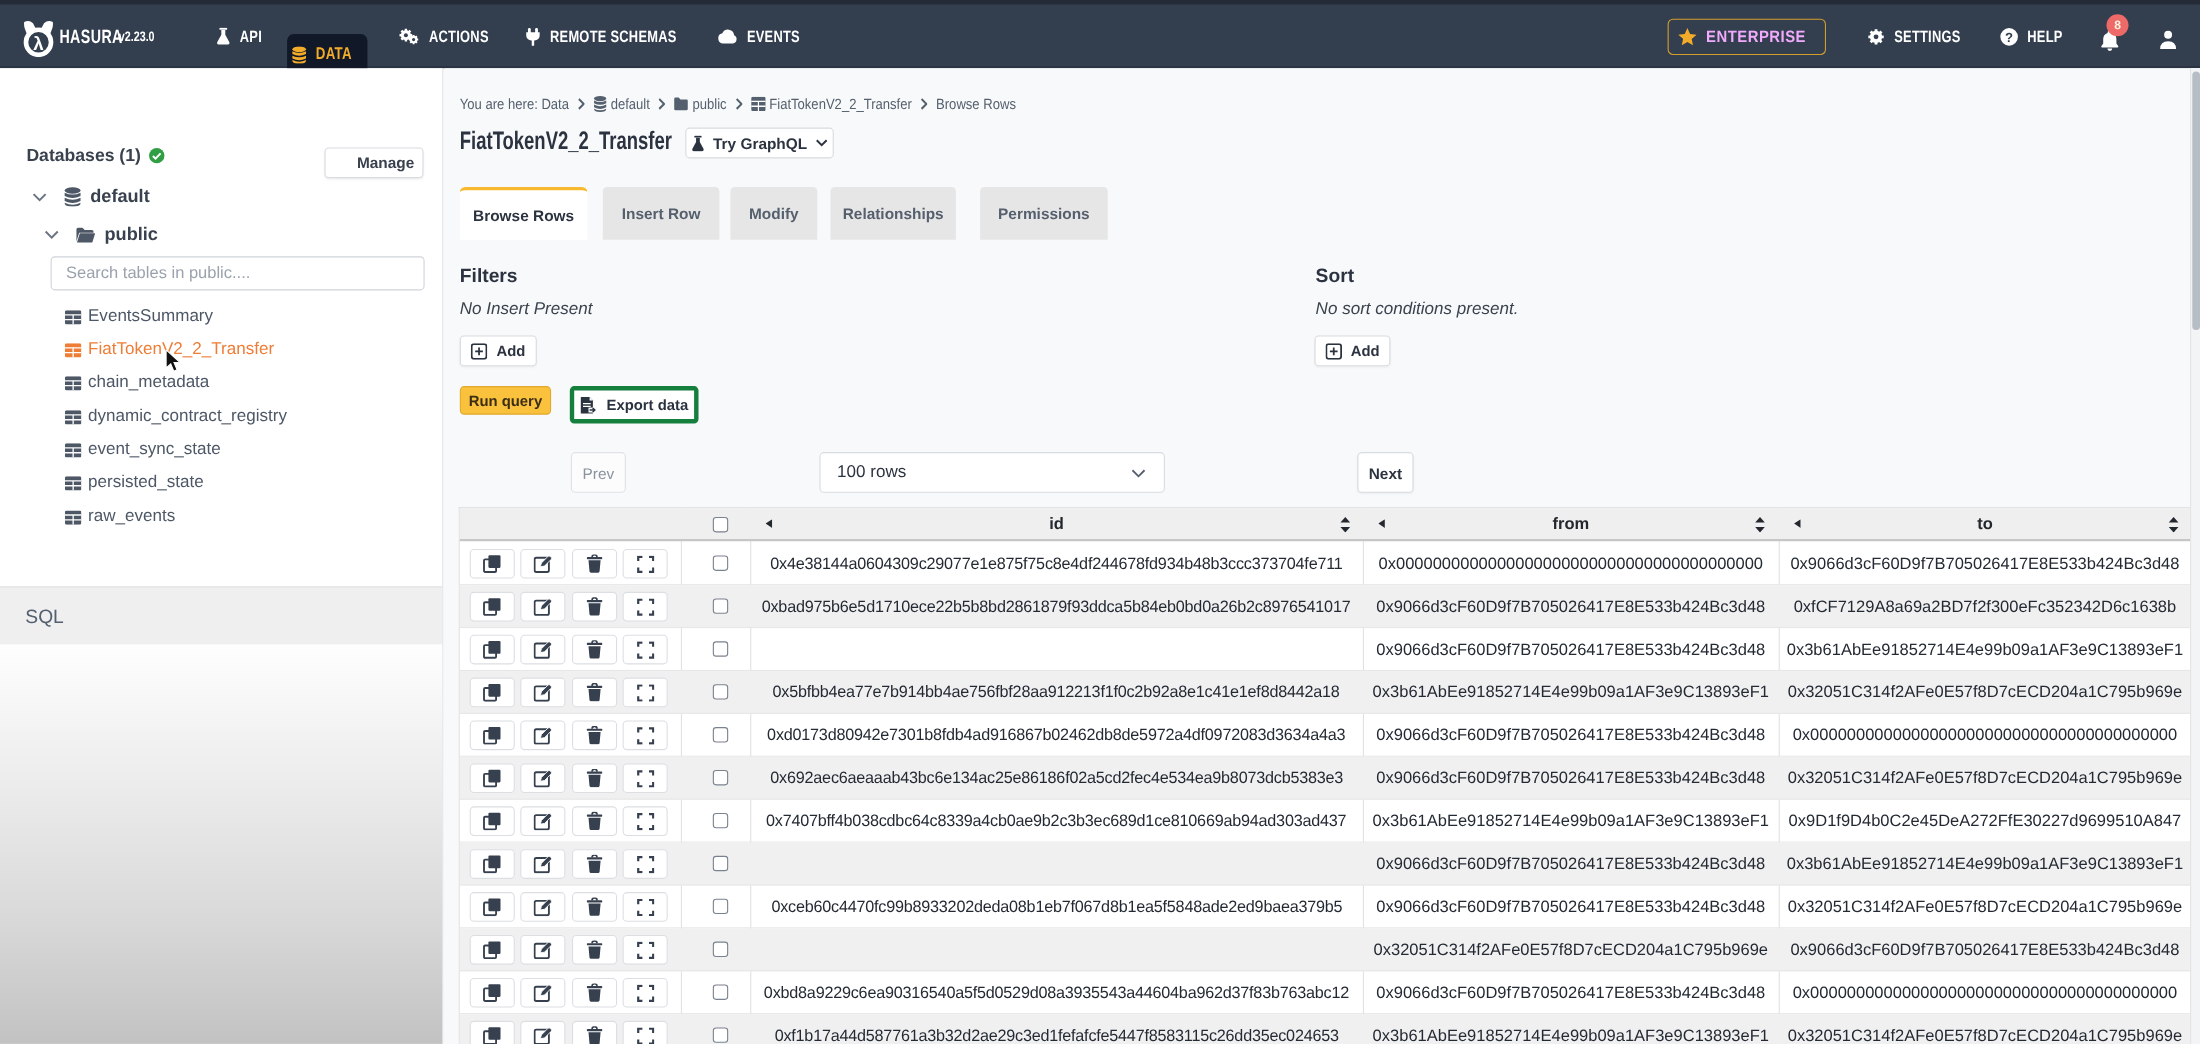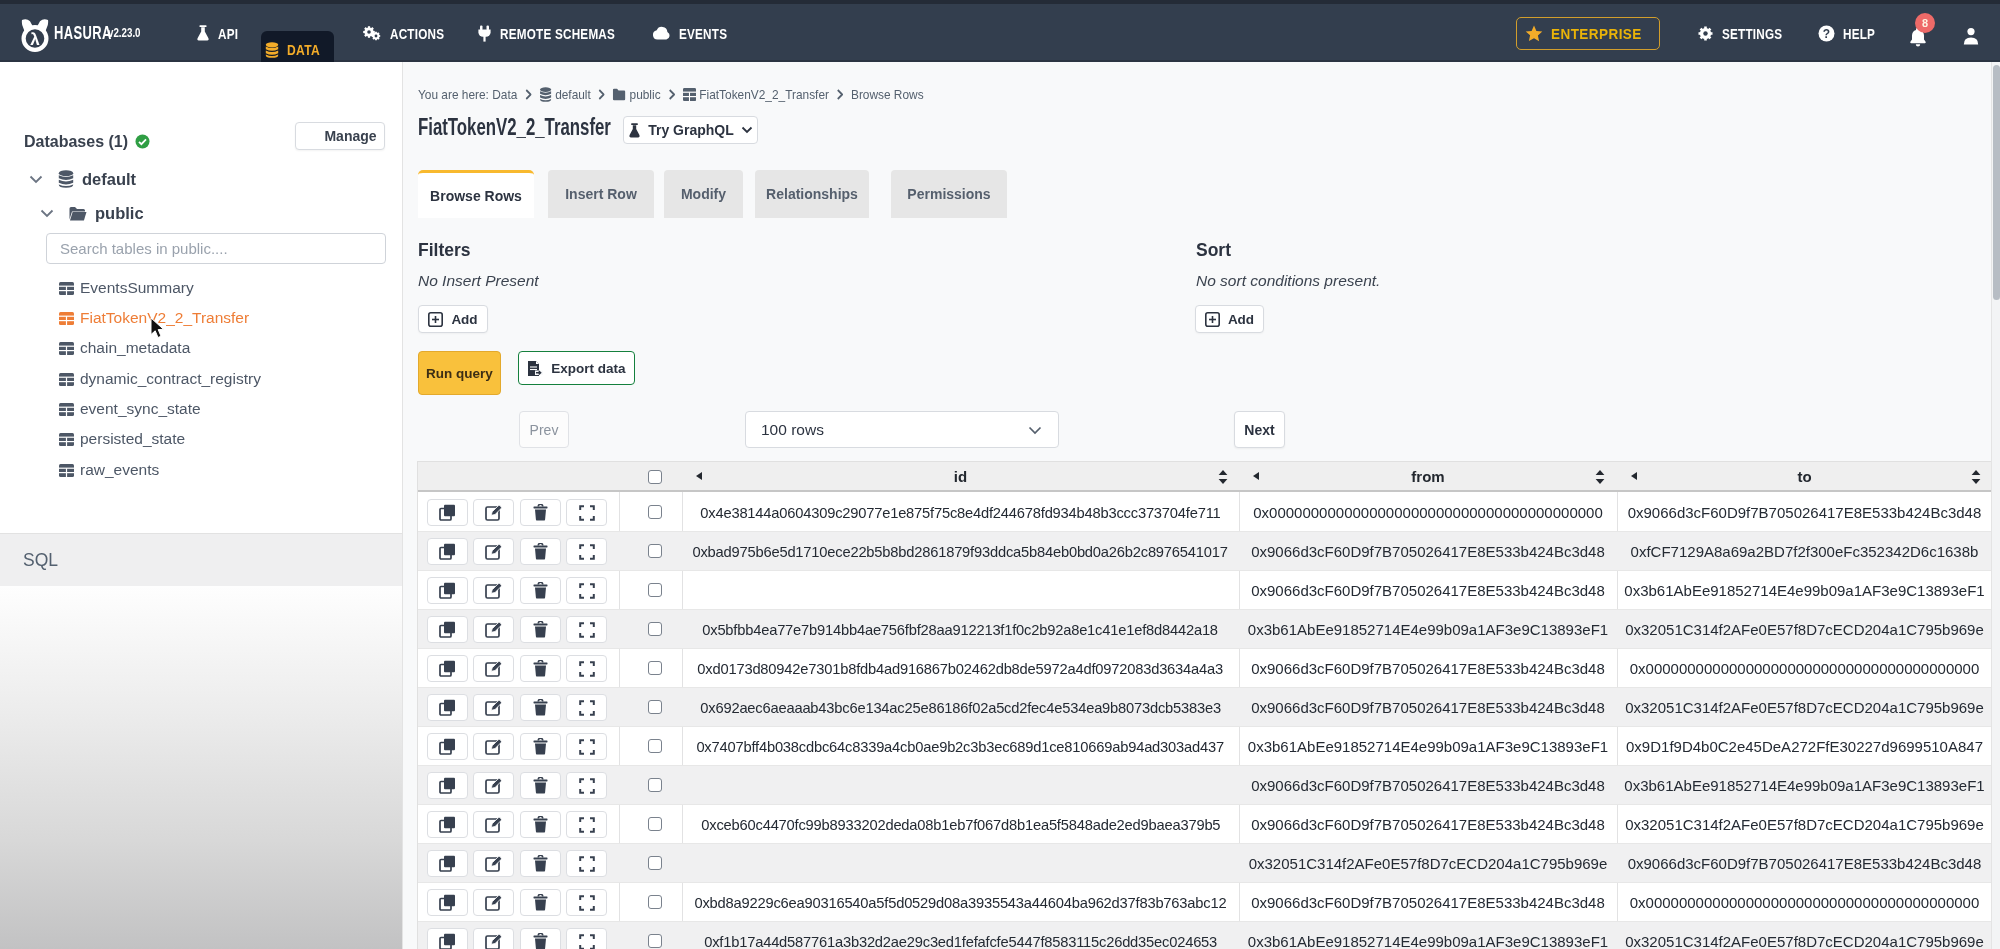--- a/index.html
+++ b/index.html
@@ -7,47 +7,47 @@
 #page { position:relative; width:2000px; height:949px; background:#f8f9fa; overflow:hidden; }
 .abs { position:absolute; }
 
 
 #nav { position:absolute; left:0; top:0; width:2000px; height:62px; background:#333e4e; }
 #nav .topstrip { position:absolute; left:0; top:0; width:100%; height:4px; background:#242b37; }
 #nav .botline { position:absolute; left:0; bottom:0; width:100%; height:2px; background:#2b3442; }
 .navitem { position:absolute; top:2px; height:62px; display:flex; align-items:center; color:#fff; font-weight:bold; font-size:15px; letter-spacing:0.3px; gap:8px; }
 .nt { display:inline-block; transform:scaleX(0.78); transform-origin:left center; white-space:nowrap; }
 .datapill { position:absolute; left:261px; top:15px; width:73px; height:38px; background:#111928; border-radius:6px; display:flex; align-items:center; justify-content:center; gap:8px; color:#f3ac29; font-weight:bold; font-size:15.5px; letter-spacing:0.4px;margin-top:16px; }
-#entbtn { position:absolute; left:1516px; top:17px; width:144px; height:33px; border:1.5px solid #d29e2c; border-radius:5px; display:flex; align-items:center; justify-content:center; gap:8px; color:#eab308; font-weight:bold; font-size:15px; letter-spacing:0.5px; }
+#entbtn { position:absolute; left:1516px; top:17px; width:144px; height:33px; border:1.5px solid #d29e2c; border-radius:5px; display:flex; align-items:center; justify-content:center; gap:8px; color:#f0abfc; font-weight:bold; font-size:15px; letter-spacing:0.5px; }
 
 
 #sidebar { position:absolute; left:0; top:62px; width:403px; height:887px; background:#fff; border-right:1px solid #e3e3e3; }
 .dm { position:absolute; left:0; top:0; width:100%; height:56px; background:#fbf1d8; display:flex; align-items:center; padding-left:22px; color:#4f5a68; font-weight:bold; font-size:17px; }
 .sqlsec { position:absolute; left:0; top:471px; width:100%; height:53px; background:#efeff0; border-top:1px solid #e2e2e2; display:flex; align-items:center; padding-left:23px; color:#53606f; font-size:17.5px; }
 .grad { position:absolute; left:0; top:524px; width:100%; height:363px; background:linear-gradient(180deg,#fefefe 0%,#ececec 35%,#d8d8d8 70%,#c2c2c3 100%); }
 .dbrow { position:absolute; left:24px; top:66px; color:#39414e; font-weight:bold; font-size:16px; display:flex; align-items:center; gap:7px; height:27px; }
-.managebtn { position:absolute; left:295px; top:60px; width:90px; height:28px; background:#fff; border:1px solid #d8dbe0; border-radius:4px; box-shadow:0 1px 2px rgba(0,0,0,0.05); display:flex; align-items:center; justify-content:center; color:#39414e; font-weight:bold; font-size:14px;padding-left:21px; }
+.managebtn { position:absolute; left:295px; top:72px; width:90px; height:28px; background:#fff; border:1px solid #d8dbe0; border-radius:4px; box-shadow:0 1px 2px rgba(0,0,0,0.05); display:flex; align-items:center; justify-content:center; color:#39414e; font-weight:bold; font-size:14px;padding-left:21px; }
 .treerow { position:absolute; display:flex; align-items:center; color:#39414e; font-weight:bold; font-size:16.5px; }
 .search { position:absolute; left:46px; top:171px; width:340px; height:31px; background:#fff; border:1px solid #cfd3d9; border-radius:4px; display:flex; align-items:center; padding-left:13px; color:#9aa2ad; font-size:15px; }
 .titem { position:absolute; left:59px; height:22px; display:flex; align-items:center; gap:6px; color:#4d5766; font-size:15.5px; }
 .titem.active { color:#ee7d36; }
 
 
 #main { position:absolute; left:404px; top:62px; width:1596px; height:887px; background:#f8f9fa; }
 .crumb { position:absolute; left:14px; top:23px; height:18px; display:flex; align-items:center; gap:9px; color:#54606e; font-size:13.5px; transform:scaleX(0.88); transform-origin:left center; white-space:nowrap; }
 .crumb svg { flex:none; }
 .title { position:absolute; left:14px; top:52px; color:#2c3340; font-weight:bold; font-size:23px; letter-spacing:0px; transform:scaleX(0.73); transform-origin:left center; }
 .trygql { position:absolute; left:219px; top:54px; width:135px; height:28px; background:#fff; border:1px solid #d8dbe0; border-radius:4px; display:flex; align-items:center; justify-content:center; gap:7px; color:#2c3340; font-weight:bold; font-size:14px; }
 .tab { position:absolute; top:108px; height:48px; display:flex; align-items:center; justify-content:center; font-size:14px; font-weight:bold; color:#555f6d; background:#e6e6e6; border-radius:4px 4px 0 0; }
 .tab.active { background:#fff; color:#2c3340; border-top:3.5px solid #f8b92e; border-radius:5px 5px 0 0; }
 .h2 { position:absolute; top:178px; color:#2c3340; font-weight:bold; font-size:17.5px; }
 .ital { position:absolute; top:210px; color:#3b434f; font-style:italic; font-size:15.5px; }
 .addbtn { position:absolute; top:243px; height:28px; background:#fff; border:1px solid #d8dbe0; border-radius:4px; box-shadow:0 1px 2px rgba(0,0,0,0.04); display:flex; align-items:center; justify-content:center; gap:8px; color:#2c3340; font-weight:bold; font-size:13.5px; }
-.runq { position:absolute; left:14px; top:289px; width:83px; height:44px; background:#f9c13c; border:1px solid #e3a92c; border-radius:4px; display:flex; align-items:center; justify-content:center; color:#3c2e15; font-weight:bold; font-size:13.5px; }
-.expbtn { position:absolute; left:114px; top:289px; width:117px; height:34px; background:#fff; border:1px solid #15803d; border-radius:4px; display:flex; align-items:center; justify-content:center; gap:8px; color:#2c3340; font-weight:bold; font-size:13.5px; }
+.runq { position:absolute; left:14px; top:289px; width:83px; height:26px; background:#f9c13c; border:1px solid #e3a92c; border-radius:4px; display:flex; align-items:center; justify-content:center; color:#3c2e15; font-weight:bold; font-size:13.5px; }
+.expbtn { position:absolute; left:114px; top:289px; width:117px; height:34px; background:#fff; border:4px solid #15803d; border-radius:4px; display:flex; align-items:center; justify-content:center; gap:8px; color:#2c3340; font-weight:bold; font-size:13.5px; }
 .prevbtn { position:absolute; left:115px; top:349px; width:50px; height:37px; background:#fcfcfc; border:1px solid #e0e2e6; border-radius:4px; display:flex; align-items:center; justify-content:center; color:#8b939e; font-size:14px; }
 .rowsel { position:absolute; left:341px; top:349px; width:314px; height:37px; background:#fff; border:1px solid #d8dbe0; border-radius:4px; display:flex; align-items:center; padding-left:15px; color:#2c3340; font-size:15.5px; }
 .nextbtn { position:absolute; left:830px; top:349px; width:51px; height:37px; background:#fff; border:1px solid #d8dbe0; border-radius:4px; box-shadow:0 1px 2px rgba(0,0,0,0.05); display:flex; align-items:center; justify-content:center; color:#2c3340; font-weight:bold; font-size:14px; }
 
 
 #tbl { position:absolute; left:13px; top:399px; width:1578px; height:488px; border:1px solid #e0e0e0; border-bottom:none; background:#fff; }
 .thead { position:absolute; left:0; top:0; width:100%; height:30px; background:#efefef; border-bottom:2px solid #c6c6c6; }
 .hcell { position:absolute; top:0; height:28px; display:flex; align-items:center; justify-content:center; color:#23282f; font-weight:bold; font-size:15px; }
 .vline { position:absolute; top:0; width:1px; height:488px; background:#e2e2e3; }
 .trow { position:absolute; left:0; width:100%; height:39px; border-bottom:1px solid #e7e7e7; }

